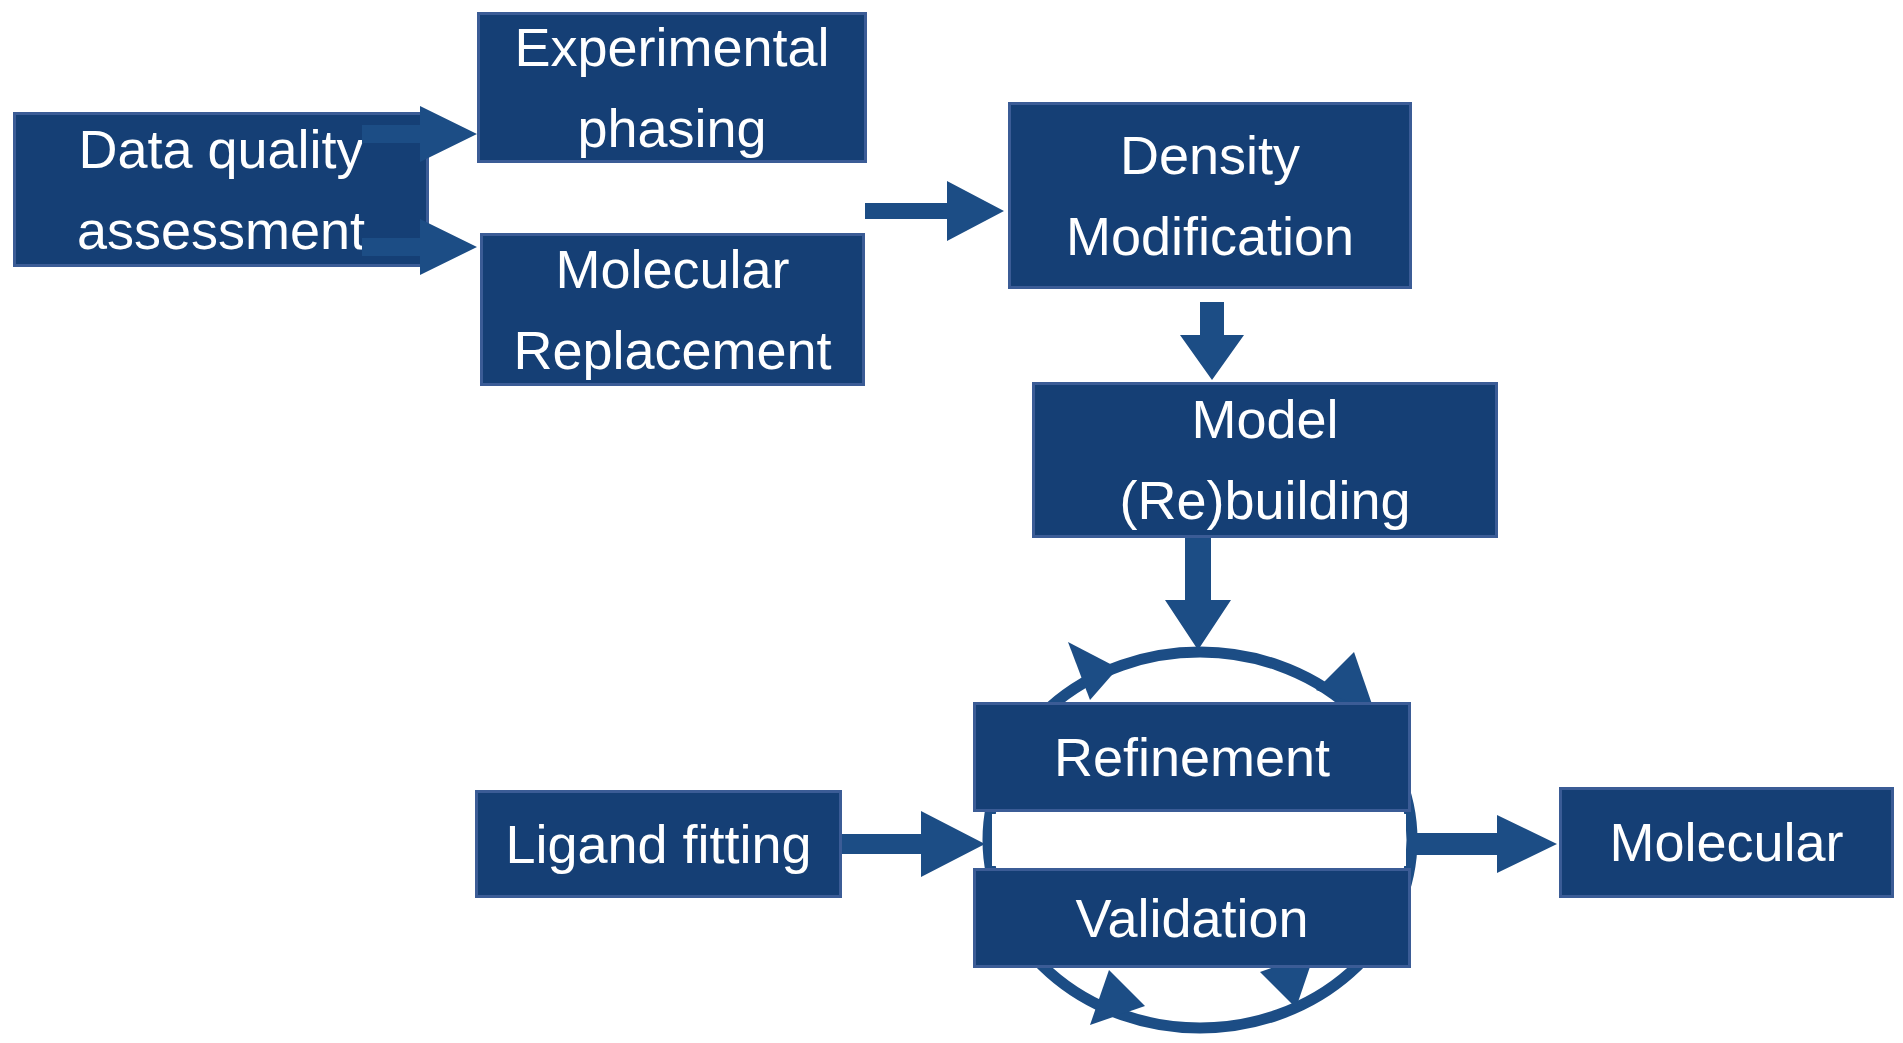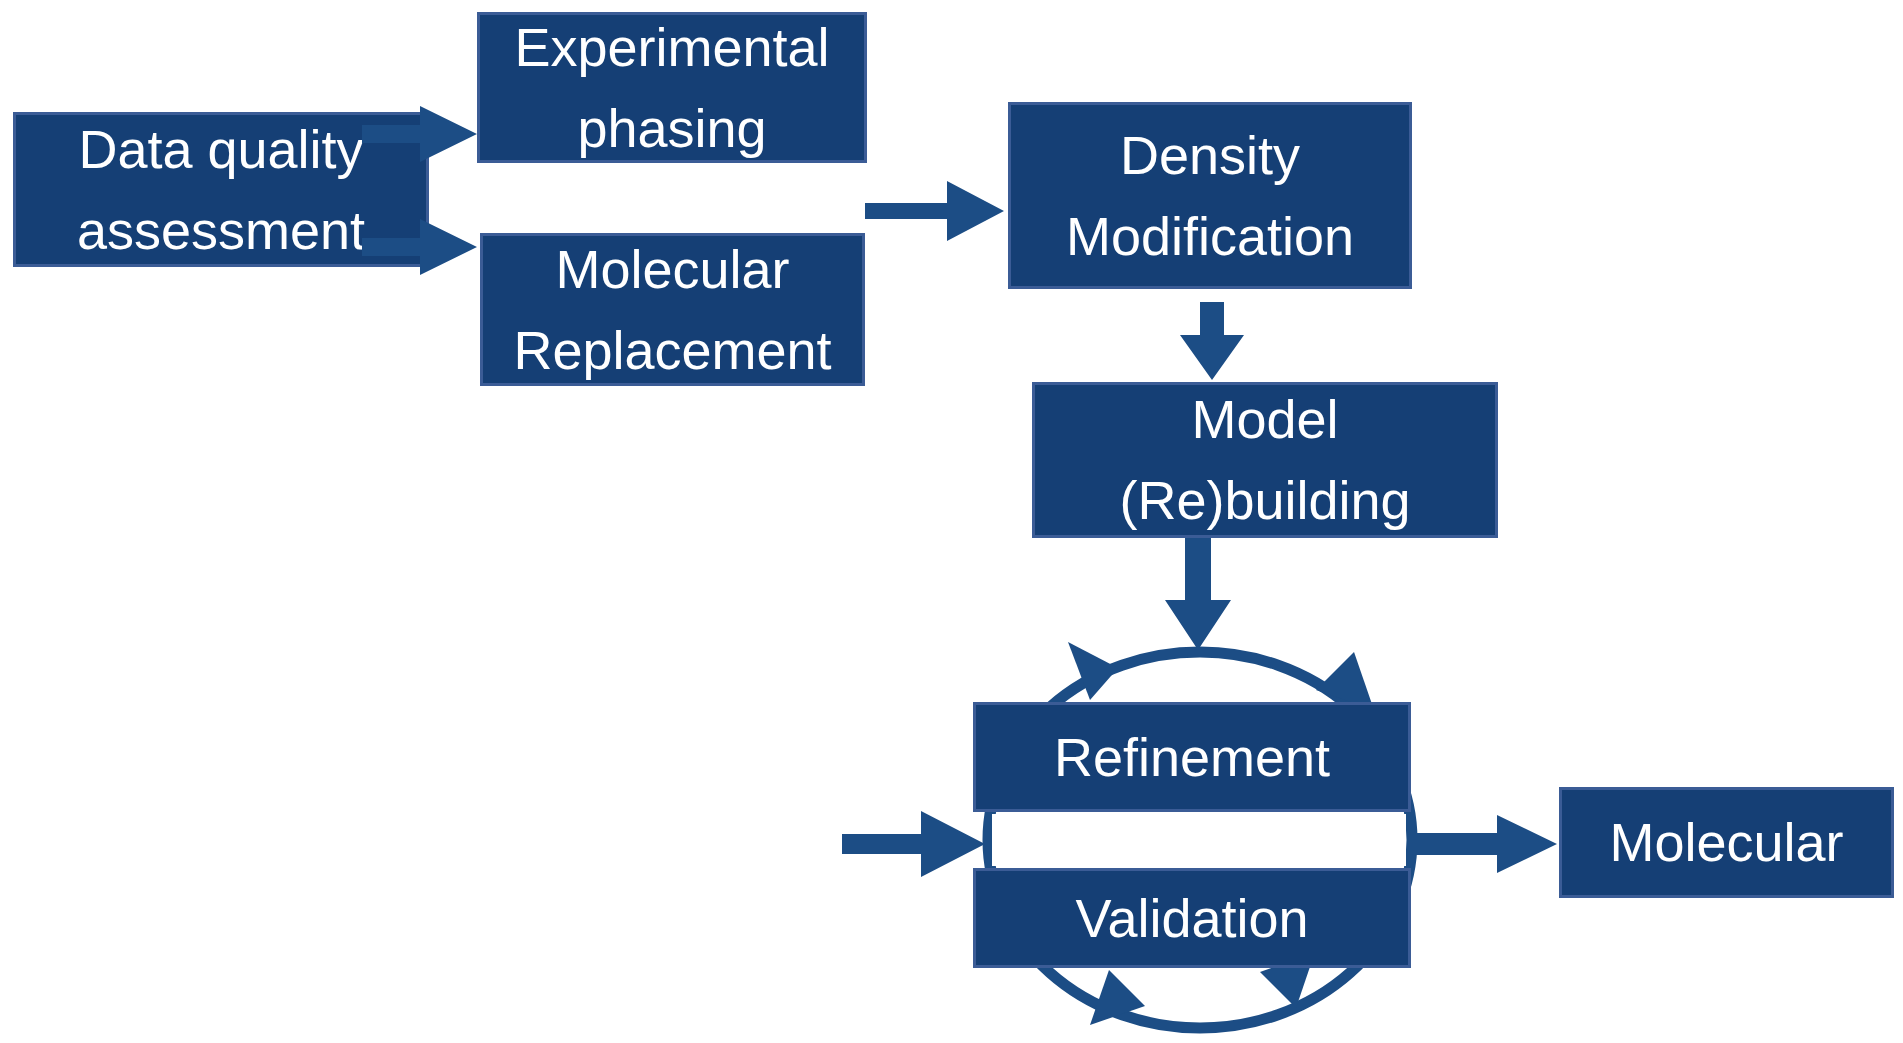--- a/index.html
+++ b/index.html
@@ -55,20 +55,21 @@
   <div class="node" style="left:1008px;top:102px;width:404px;height:187px;">Density
 Modification</div>
 
   <div class="node" style="left:1032px;top:382px;width:466px;height:156px;">Model
 (Re)building</div>
 
   <div class="node" style="left:973px;top:702px;width:438px;height:110px;">Refinement</div>
 
   <div class="node" style="left:973px;top:868px;width:438px;height:100px;text-align:center;">Validation</div>
 
+  <div class="node" style="left:475px;top:790px;width:367px;height:108px;">Ligand fitting</div>
 
   <div class="node" style="left:1559px;top:787px;width:335px;height:111px;">Molecular</div>
 
   <svg class="layer" width="1903" height="1043" viewBox="0 0 1903 1043">
 
     <polygon points="362,125 420,125 420,106 477,134 420,162 420,143 362,143" fill="#1C4D85"></polygon>
 
     <polygon points="362,238 420,238 420,219 477,247 420,275 420,256 362,256" fill="#1C4D85"></polygon>
 
     <polygon points="865,203 947,203 947,181 1004,211 947,241 947,219 865,219" fill="#1C4D85"></polygon>

